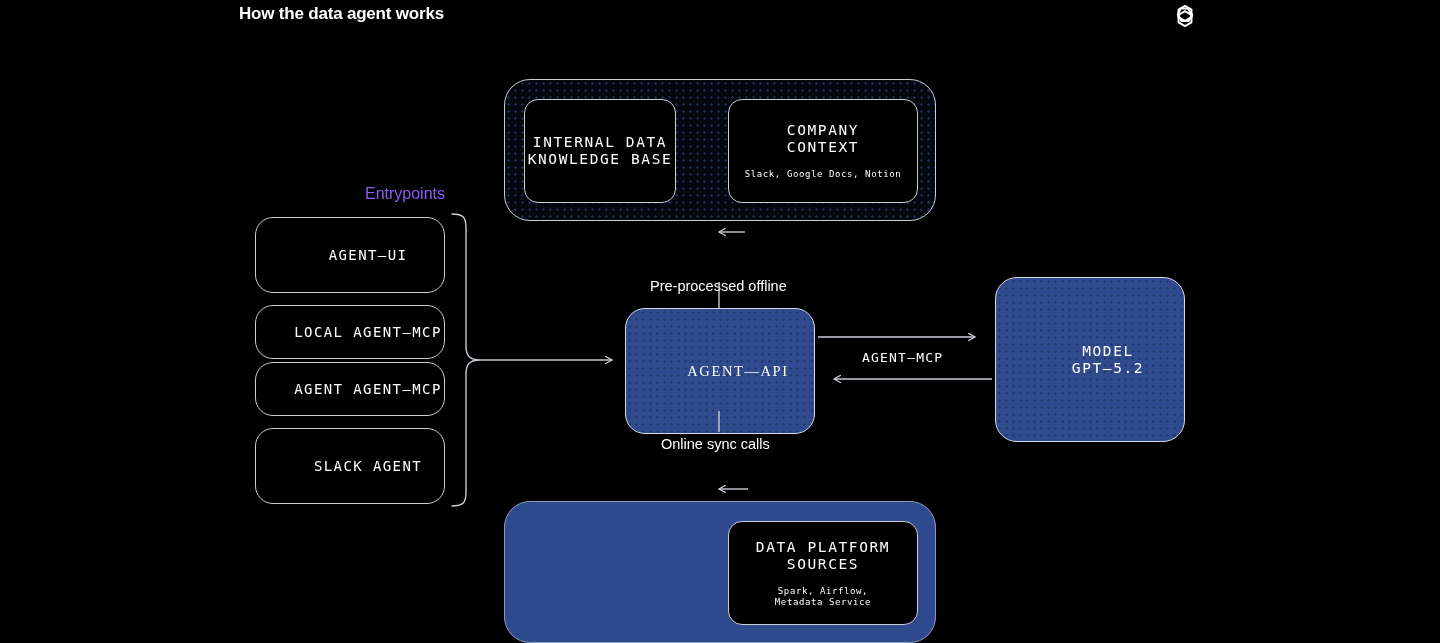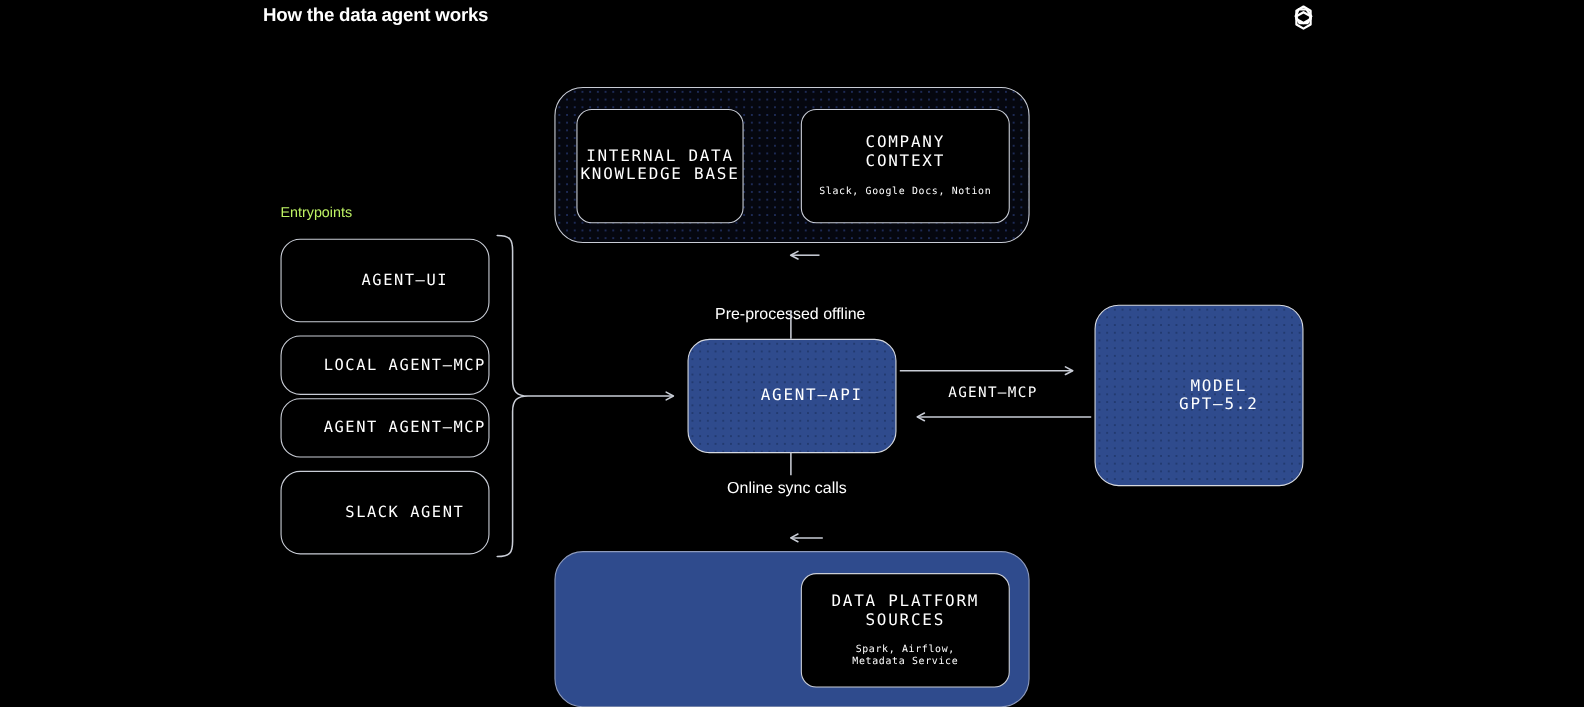--- a/index.html
+++ b/index.html
@@ -58,23 +58,23 @@
     color: #ffffff;
     white-space: pre-line;
   }
 
   
   #entrypoints-label {
     position: absolute;
     left: 255px;
     top: 185px;
     width: 190px;
-    text-align: left;
-    font-size: 13px;
-    color: #bef264;
+    text-align: right;
+    font-size: 16px;
+    color: #8b5cf6;
     font-family: "Liberation Sans", sans-serif;
   }
   .entry-box {
     left: 255px;
     width: 190px;
   }
   #node-agent-ui      { top: 217px; height: 76px; }
   #node-local-mcp     { top: 305px; height: 54px; }
   #node-remote-mcp    { top: 362px; height: 54px; }
   #node-slack-agent   { top: 428px; height: 76px; }
@@ -88,26 +88,27 @@
     top: 212px;
     width: 42px;
     height: 296px;
   }
 
   
   #node-agent-api {
     left: 625px;
     top: 308px;
     width: 190px;
-    height: 104px;
+    height: 126px;
     border-radius: 20px;
     border-color: #d6d9e0;
     background-color: #2f4b8d;
     background-image: radial-gradient(#223a70 1.1px, transparent 1.2px);
     background-size: 7px 7px;
+    font-family: Liberation Serif, serif;
   }
 
   
   #node-model {
     left: 995px;
     top: 277px;
     width: 190px;
     height: 165px;
     border-radius: 22px;
     border-color: #d6d9e0;

